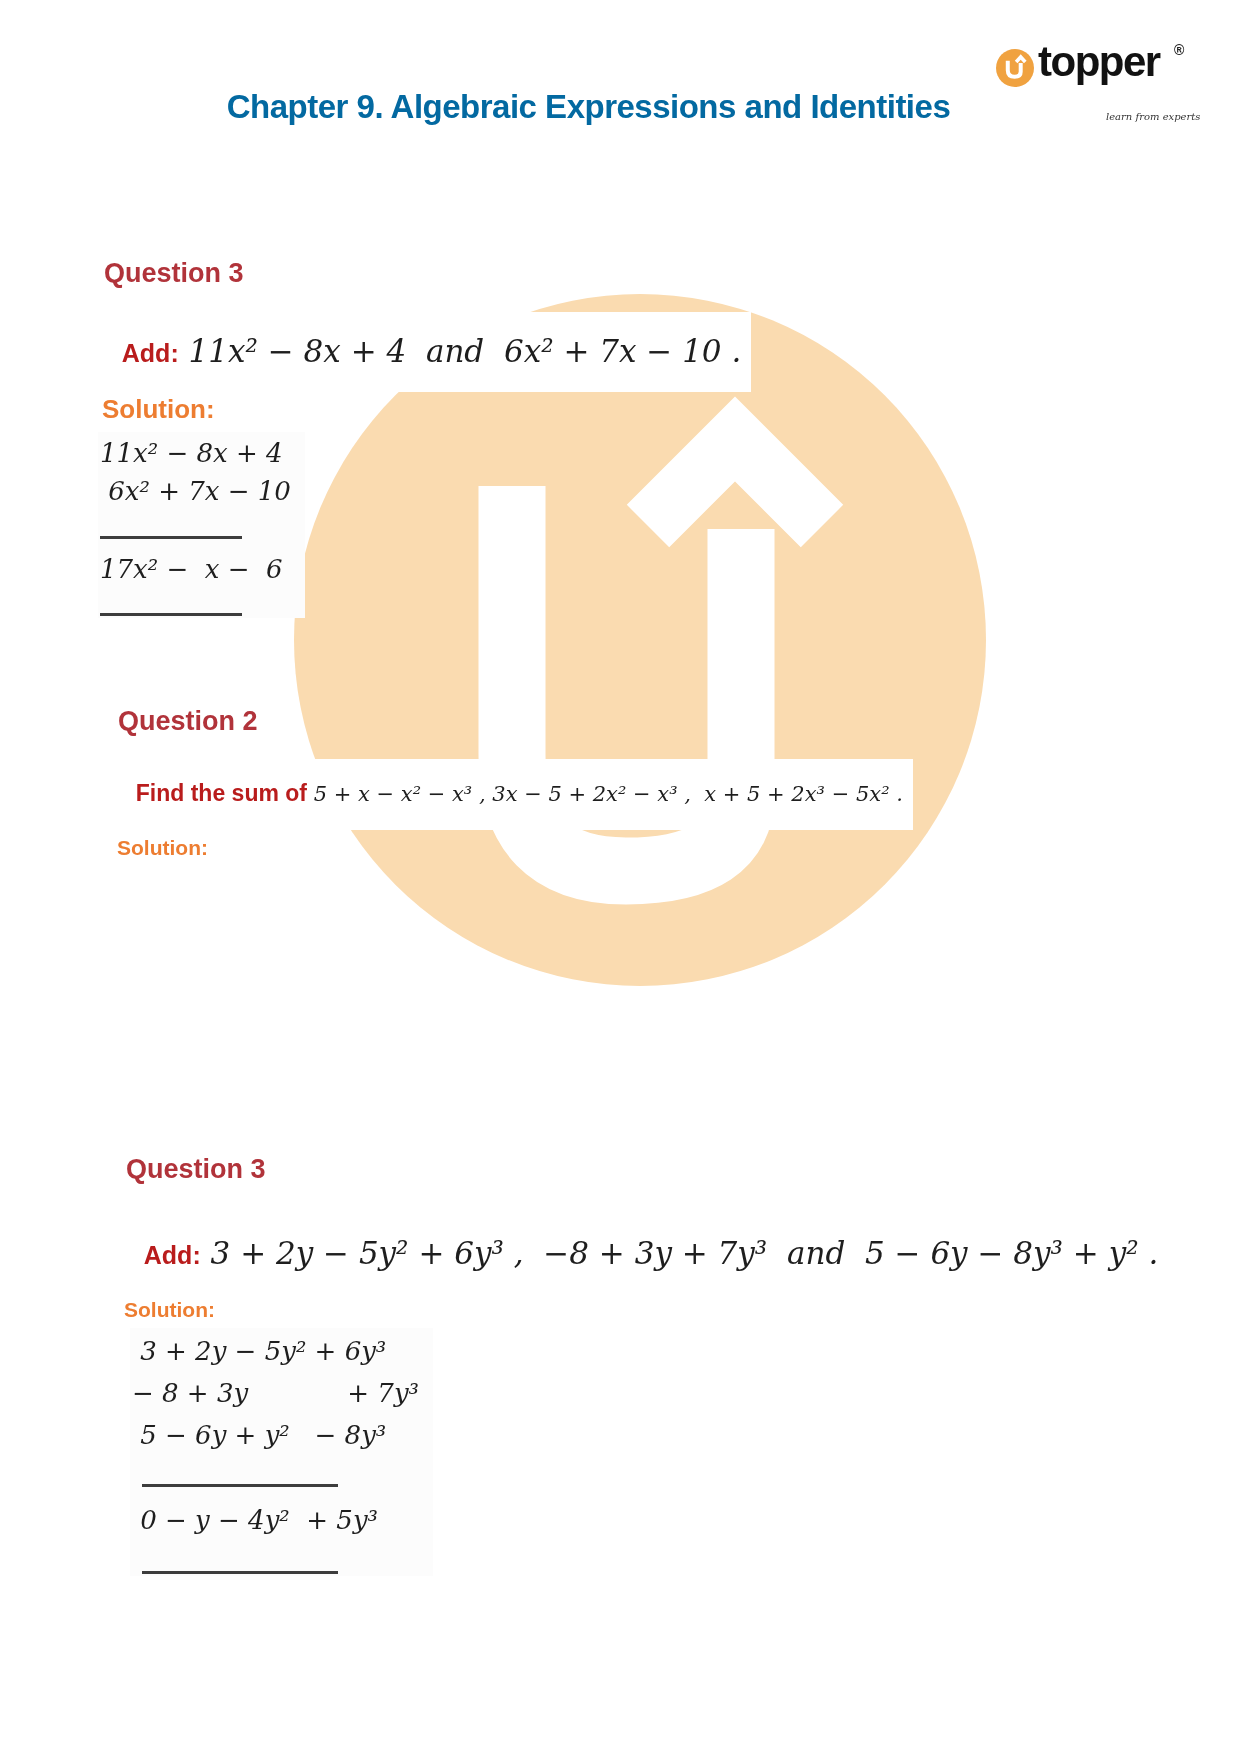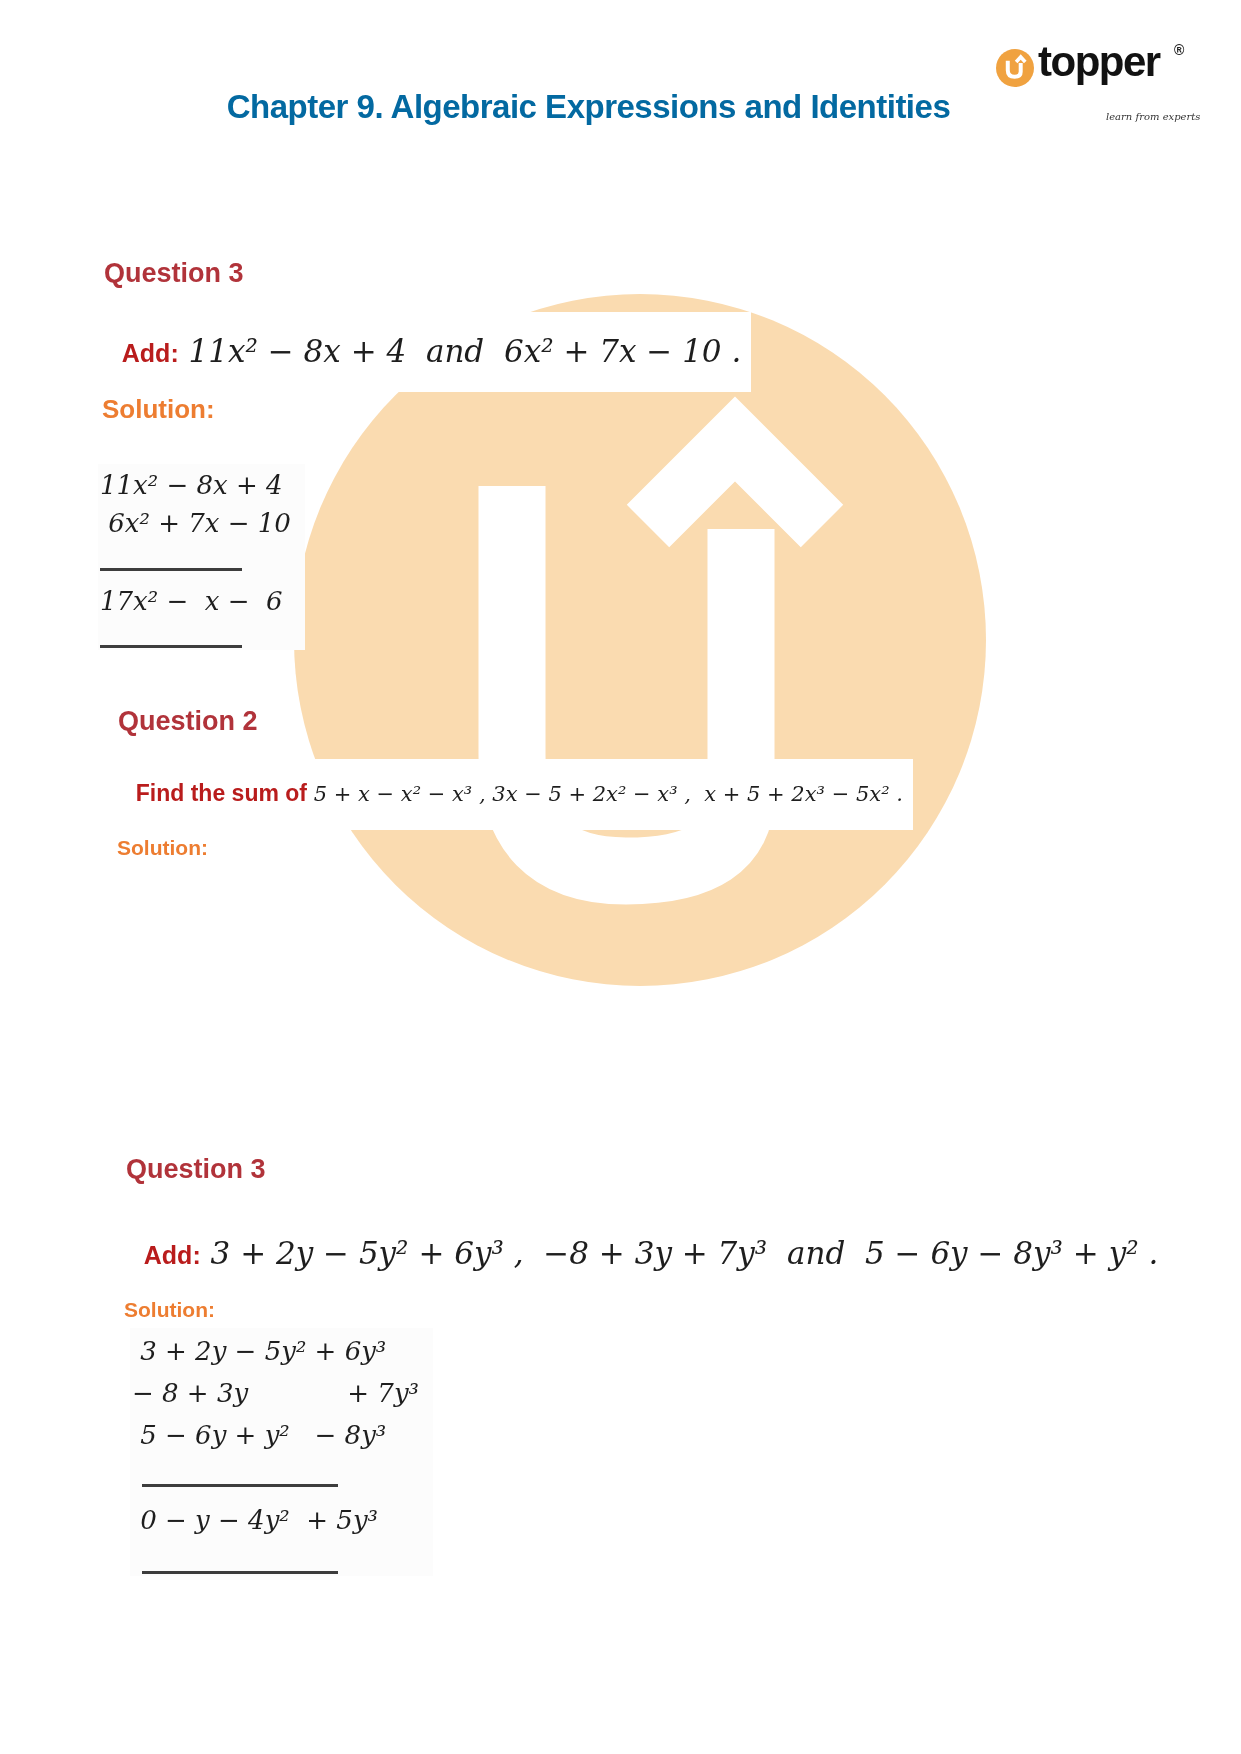--- a/index.html
+++ b/index.html
@@ -70,21 +70,21 @@
   <div class="abs registered">®</div>
   <div class="abs tagline">learn from experts</div>
 
   <div class="abs page-title">Chapter 9. Algebraic Expressions and Identities</div>
 
   <div class="abs q-heading" style="left:104px;top:258px;">Question 3</div>
   <div class="abs prompt" style="left:104px;top:312px;">
     <span class="prompt-label">Add:</span><span class="math"> </span><span class="math">11x² − 8x + 4  and  6x² + 7x − 10 .</span>
   </div>
   <div class="abs sol-label big" style="left:102px;top:394px;">Solution:</div>
-  <div class="abs q1" style="left:98px;top:464px;">
+  <div class="abs q1" style="left:98px;top:432px;">
     <div class="sol-block">
       <div class="math addend">11x² − 8x + 4</div>
       <div class="math addend"> 6x² + 7x − 10</div>
       <hr class="rule first">
       <div class="math result">17x² −  x −  6</div>
       <hr class="rule last">
     </div>
   </div>
 
   <div class="abs q-heading" style="left:118px;top:706px;">Question 2</div>

